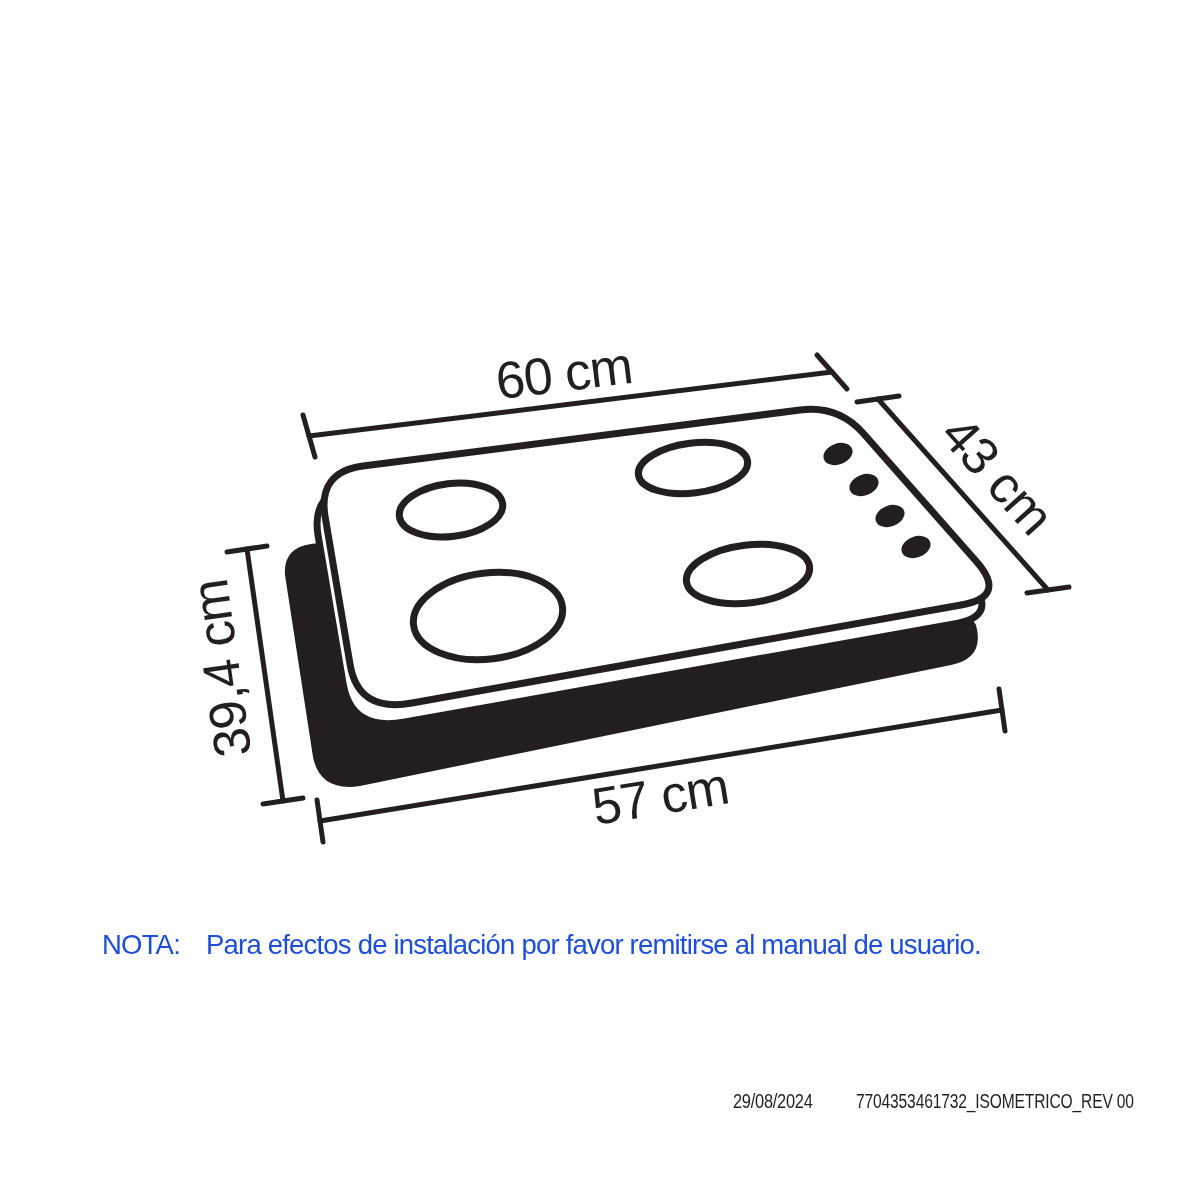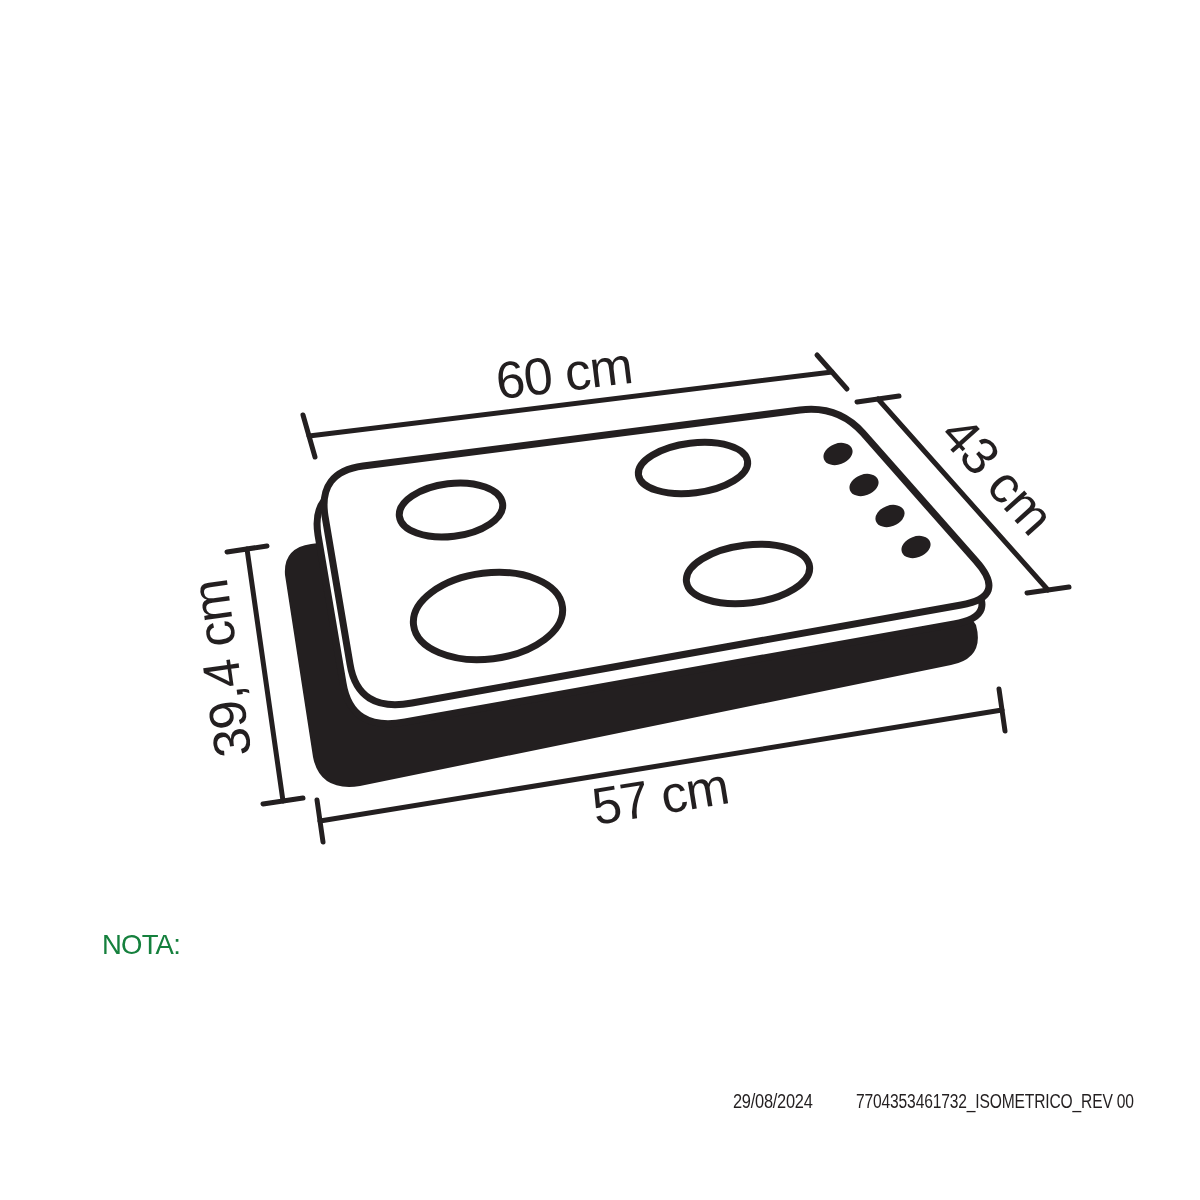--- a/index.html
+++ b/index.html
@@ -11,21 +11,21 @@
   svg{position:absolute;left:0;top:0;}
   .dim-label{
     font-family:"Liberation Sans",sans-serif;
     font-size:52px;
     letter-spacing:-1px;
     fill:#231f20;
   }
   .note{
     position:absolute;left:102px;top:925px;
     display:flex;align-items:flex-start;gap:26px;
-    font-size:27.5px;letter-spacing:-0.8px;color:#15803d;
+    font-size:27.5px;letter-spacing:-0.8px;color:#1d4ed8;
     line-height:40px;white-space:nowrap;
   }
   .footer{
     position:absolute;left:733px;top:1090px;
     display:flex;align-items:baseline;gap:26px;
     font-size:20px;color:#231f20;white-space:nowrap;
   }
   .footer .date{display:inline-block;transform:scaleX(0.82);transform-origin:left center;letter-spacing:-0.3px;}
   .footer .ref{display:inline-block;transform:scaleX(0.78);transform-origin:left center;letter-spacing:-0.2px;}
 </style>
@@ -80,20 +80,21 @@
     <g stroke="#231f20" stroke-width="5" stroke-linecap="round">
       <line x1="320" y1="821" x2="1002" y2="710"></line>
       <line x1="317" y1="800" x2="323" y2="842"></line>
       <line x1="999" y1="689" x2="1005" y2="731"></line>
       <text class="dim-label" x="663" y="814" text-anchor="middle" stroke="none" transform="rotate(-9.3 663 814)">57 cm</text>
     </g>
   </svg>
 
   <div class="note">
     <span>NOTA:</span>
+    <span>Para efectos de instalación por favor remitirse al manual de usuario.</span>
   </div>
 
   <div class="footer">
     <span class="date">29/08/2024</span>
     <span class="ref">7704353461732_ISOMETRICO_REV 00</span>
   </div>
 
 </div>
 
 </body></html>

